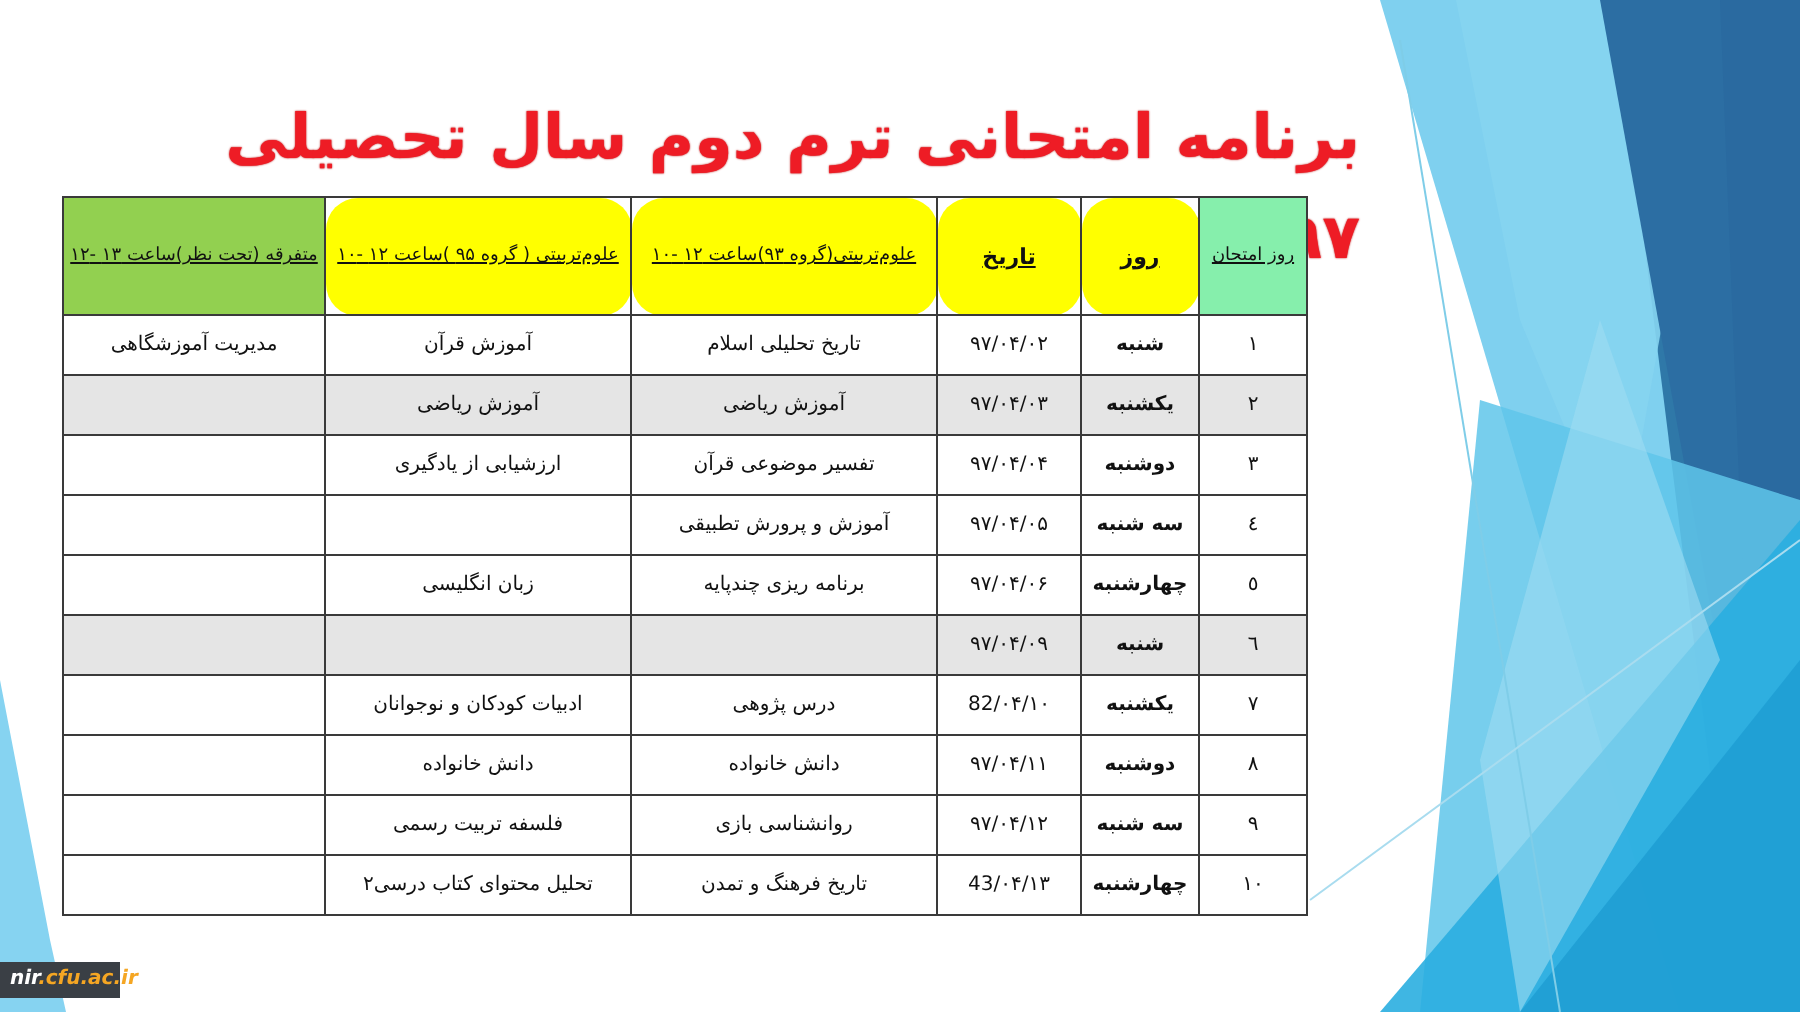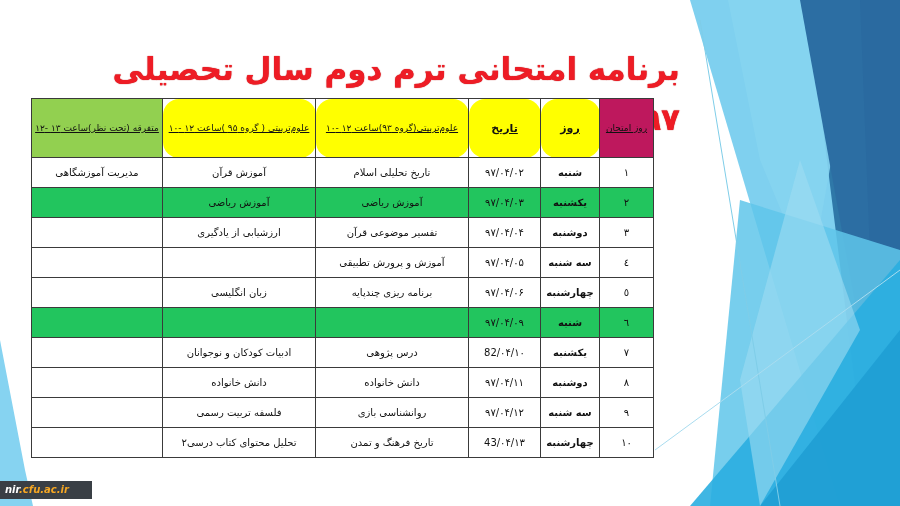--- a/index.html
+++ b/index.html
@@ -16,28 +16,28 @@
     border-collapse:collapse; direction:rtl; table-layout:fixed;
     font-family:"DejaVu Sans", sans-serif;
   }
   table.sched td, table.sched th {
     border:1px solid #3a3a3a; text-align:center; vertical-align:middle;
     font-size:10px; color:#111; padding:0 2px; overflow:hidden; white-space:nowrap;
   }
   table.sched th { height:58px; font-weight:normal; font-size:9px;text-decoration:underline; }
   table.sched th.bold { font-weight:bold; font-size:11px; }
   table.sched td { height:29px; background:#ffffff;margin-top:44px; }
-  table.sched tr.hl td { background:#22c55e; }
-  th.gray { background:#be185d; color:#111; }
+  table.sched tr.hl td { background:#e5e5e5; }
+  th.gray { background:#86efac; color:#111; }
   th.yellow { background:#ffff00;border-radius:16px; }
   th.green { background:#92d050; }
   td.day { font-weight:bold; }
   td.date { font-family:"DejaVu Sans", sans-serif; font-size:11px; letter-spacing:1px; }
   .footer {
-    position:absolute; left:0; top:481px; width:92px; height:18px;
+    position:absolute; left:0; top:481px; width:60px; height:18px;
     background:#3a3f45; color:#ffffff; font-family:"DejaVu Sans", sans-serif;
     font-weight:bold; font-style:italic; font-size:10px; line-height:18px; padding-left:5px; box-sizing:border-box;
   }
   .footer .accent { color:#f5a623; }
 </style>
 </head>
 <body>
 
 <svg class="bg" viewBox="0 0 900 506" xmlns="http://www.w3.org/2000/svg">
   <polygon points="690,0 900,0 900,506 840,506" fill="#7fd0ef"></polygon>

